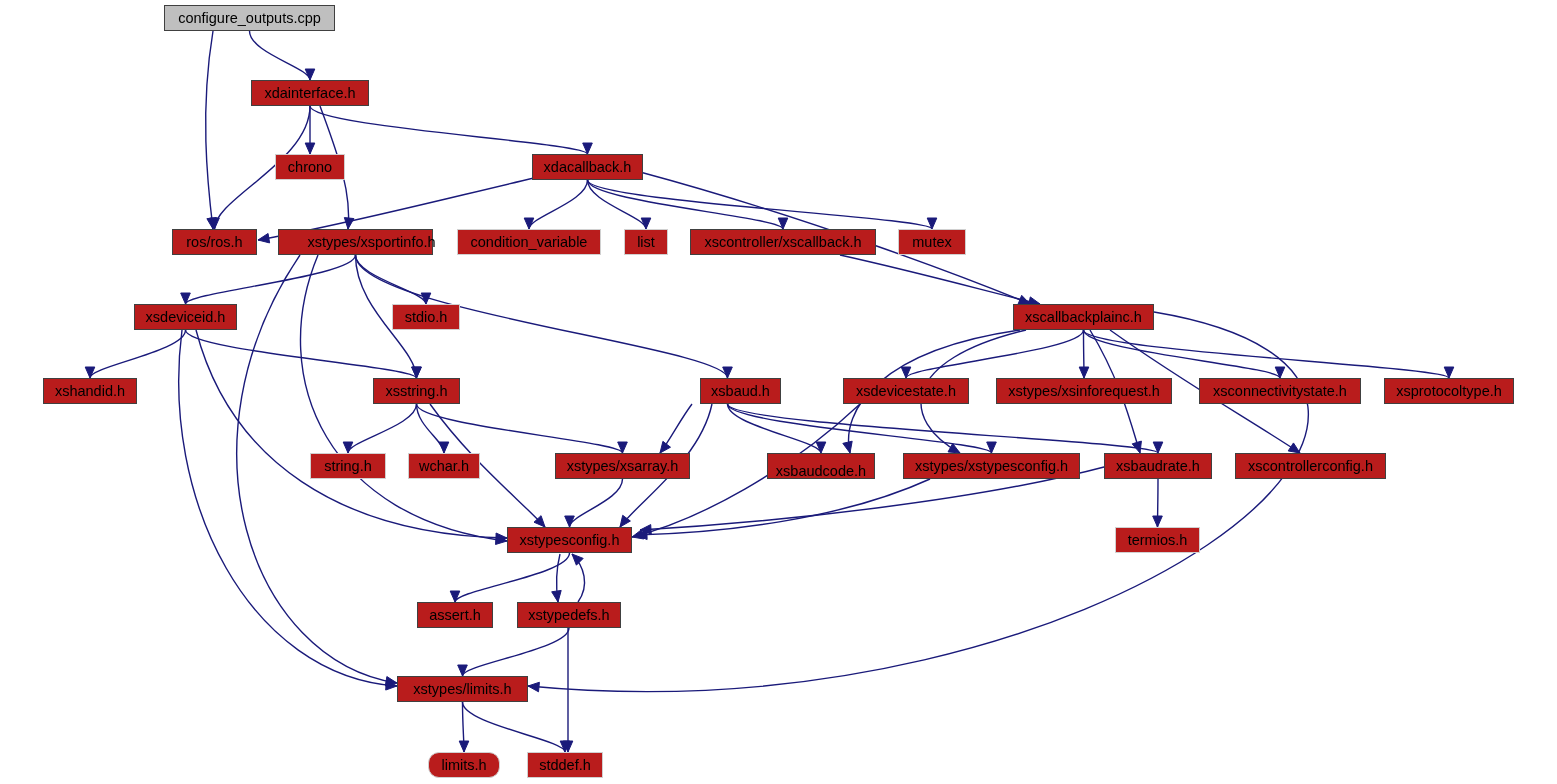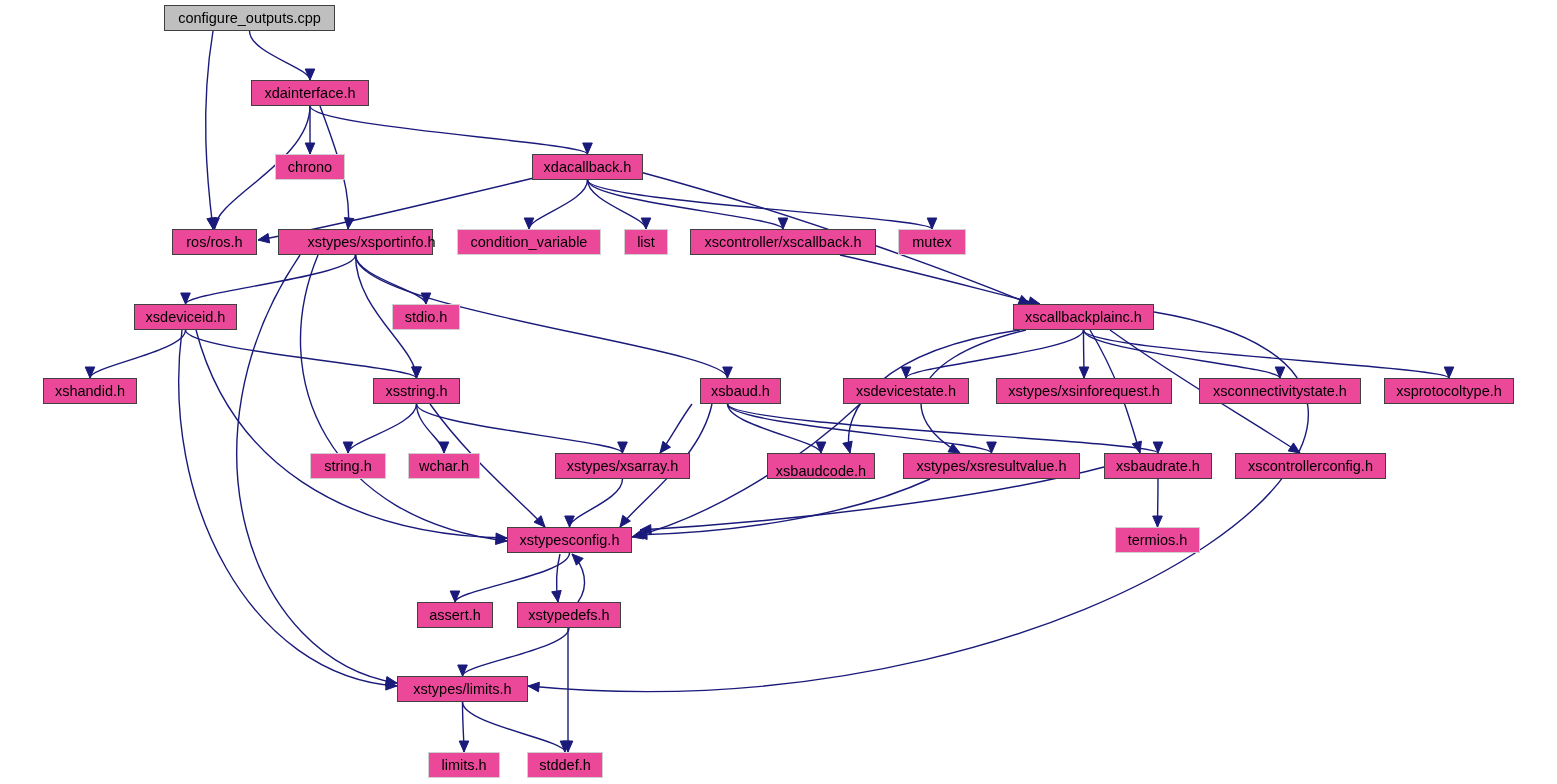--- a/index.html
+++ b/index.html
@@ -35,21 +35,21 @@
   .node-box {
     position: absolute;
     box-sizing: border-box;
     display: flex;
     align-items: center;
     justify-content: center;
     white-space: nowrap;
     font-size: 14.5px;
     line-height: 1;
     color: #000000;
-    background: #ec4899;
+    background: #b91c1c;
     border: 1.6px solid #404040;
     letter-spacing: 0px;
   }
   .node-box.sys {
     border: 1.2px solid #d0d0d0;
   }
   .node-box.root {
     background: #bfbfbf;
     border: 1.6px solid #404040;
   }
@@ -239,21 +239,21 @@
       <div class="node-box sys" style="left: 408px; top: 453px; width: 72px; height: 26px;">
         <span class="node-label">wchar.h</span>
       </div>
       <div class="node-box" style="left: 555px; top: 453px; width: 135px; height: 26px;">
         <span class="node-label">xstypes/xsarray.h</span>
       </div>
       <div class="node-box" style="left: 767px; top: 453px; width: 108px; height: 26px; align-items: flex-end;">
         <span class="node-label">xsbaudcode.h</span>
       </div>
       <div class="node-box" style="left: 903px; top: 453px; width: 177px; height: 26px;">
-        <span class="node-label">xstypes/xsresultvalue.h</span>
+        <span class="node-label">xstypes/xstypesconfig.h</span>
       </div>
       <div class="node-box" style="left: 1104px; top: 453px; width: 108px; height: 26px;">
         <span class="node-label">xsbaudrate.h</span>
       </div>
       <div class="node-box" style="left: 1235px; top: 453px; width: 151px; height: 26px;">
         <span class="node-label">xscontrollerconfig.h</span>
       </div>
       <div class="node-box" style="left: 507px; top: 527px; width: 125px; height: 26px;">
         <span class="node-label">xstypesconfig.h</span>
       </div>
@@ -262,20 +262,20 @@
       </div>
       <div class="node-box" style="left: 417px; top: 602px; width: 76px; height: 26px;">
         <span class="node-label">assert.h</span>
       </div>
       <div class="node-box" style="left: 517px; top: 602px; width: 104px; height: 26px;">
         <span class="node-label">xstypedefs.h</span>
       </div>
       <div class="node-box" style="left: 397px; top: 676px; width: 131px; height: 26px;">
         <span class="node-label">xstypes/limits.h</span>
       </div>
-      <div class="node-box sys" style="left: 428px; top: 752px; width: 72px; height: 26px;">
+      <div class="node-box sys" style="left: 428px; top: 752px; width: 72px; height: 26px; border-radius: 11px;">
         <span class="node-label">limits.h</span>
       </div>
       <div class="node-box sys" style="left: 527px; top: 752px; width: 76px; height: 26px;">
         <span class="node-label">stddef.h</span>
       </div>
     </div>
 </div>
 
 </body></html>

